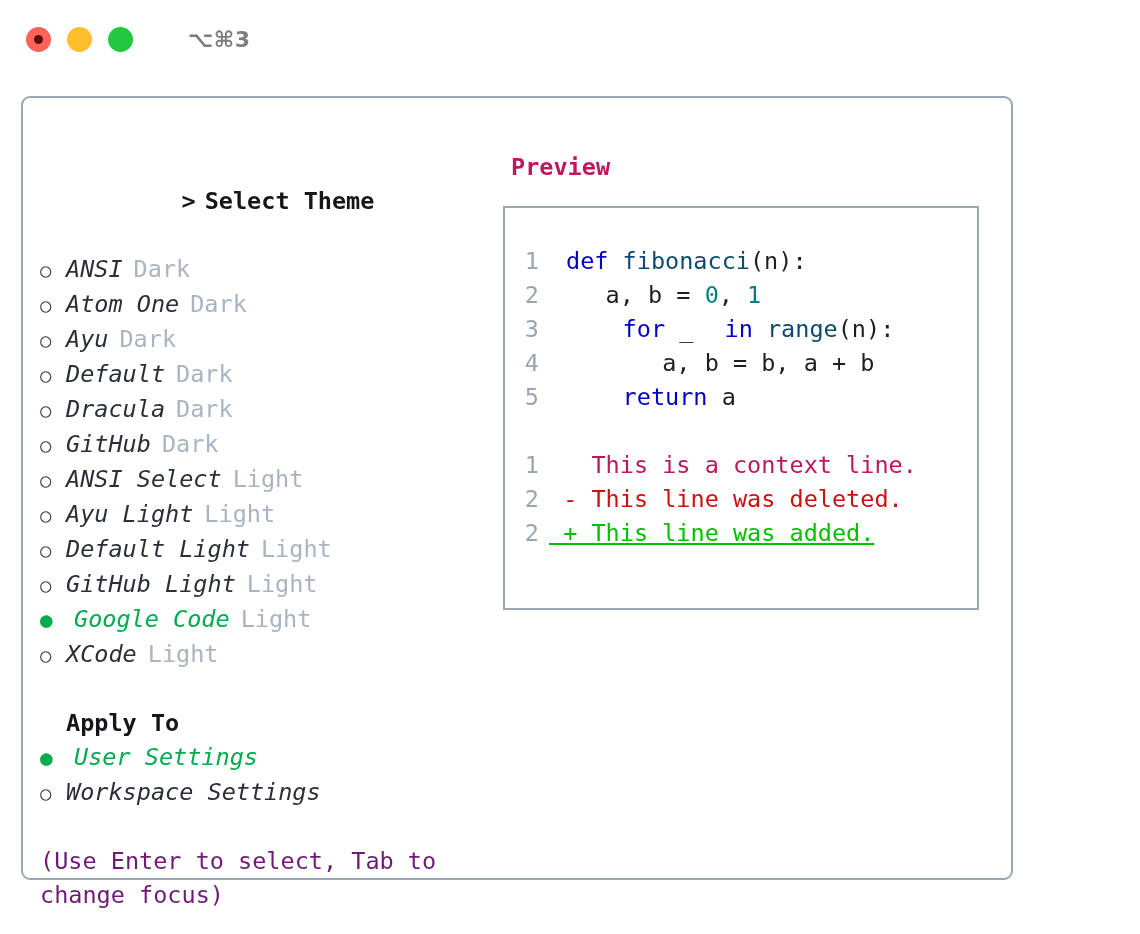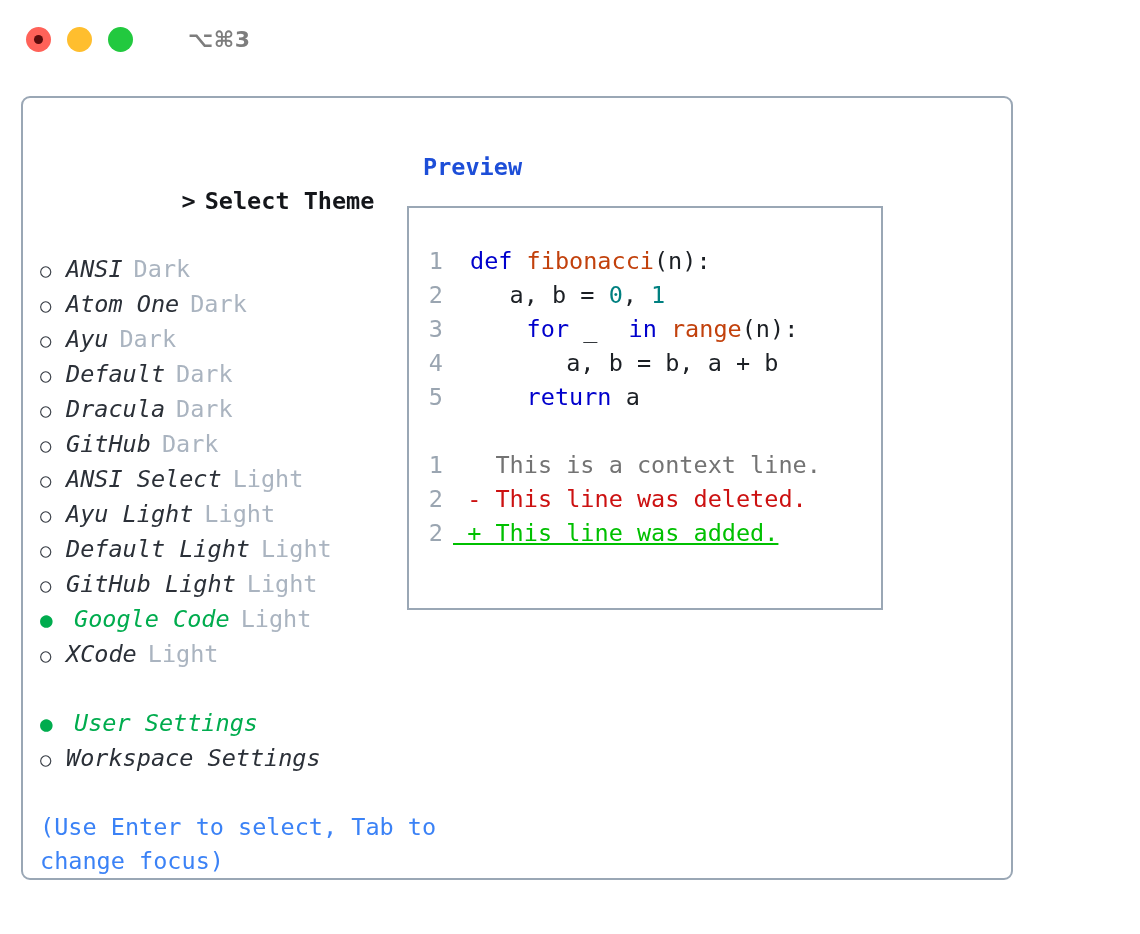--- a/index.html
+++ b/index.html
@@ -87,21 +87,21 @@
   #panel-body {
     position: absolute;
     left: 0; top: 0;
     width: 100%;
     height: 100%;
     display: flex;
   }
 
   
   #theme-column {
-    width: 384px;
+    width: 480px;
     padding: 52px 0 0 17px;
     box-sizing: border-box;
   }
 
   .section-heading {
     font-size: 23.5px;
     line-height: 34px;
     color: #14161a;
     font-weight: 700;
     white-space: pre;
@@ -153,38 +153,38 @@
     color: #14161a;
     font-weight: 700;
     padding-left: 26px;
     white-space: pre;
   }
 
   #hint-text {
     margin-top: 34px;
     font-size: 23.5px;
     line-height: 34px;
-    color: #3b82f6;
+    color: #701a75;
     width: 400px;
     white-space: pre-wrap;
     word-break: break-word;
   }
 
   
   #preview-column {
     flex: 1;
     padding: 52px 0 0 0;
     box-sizing: border-box;
   }
   #preview-heading {
     font-size: 23.5px;
     line-height: 34px;
-    color: #1d4ed8;
-    font-weight: 700;
-    margin-left: 16px;
+    color: #be185d;
+    font-weight: 700;
+    margin-left: 8px;
   }
   #preview-box {
     margin-top: 22px;
     width: 476px;
     height: 404px;
     border: 2px solid #9aa7b5;
     box-sizing: border-box;
     background: #ffffff;
     padding: 36px 0 0 0;
   }
@@ -199,28 +199,28 @@
     width: 44px;
     flex: 0 0 44px;
     text-align: right;
     color: #9aa5b1;
     padding-right: 10px;
     box-sizing: border-box;
   }
   .code-text { white-space: pre; }
 
   .tok-kw   { color: #0000cc; margin-left: 17px; }
-  .tok-fn   { color: #c2410c; }
+  .tok-fn   { color: #0c4a6e; }
   .tok-num  { color: #008080; }
   .tok-pl   { color: #1b1f24; }
   .tok-var  { color: #1b1f24; }
 
   .blank-gap { height: 34px; }
 
-  .diff-ctx { color: #737373; }
+  .diff-ctx { color: #be185d; }
   .diff-del { color: #cc1111; }
   .diff-add { color: #00c000; text-decoration: underline; }
 </style>
 </head>
 <body>
 
 <div id="app-window">
 
   <div id="titlebar">
     <div class="traffic-lights">
@@ -249,20 +249,21 @@
             <div class="opt-row"><span class="bullet">○</span><span class="opt-label">GitHub</span><span class="opt-tag">Dark</span></div>
             <div class="opt-row"><span class="bullet">○</span><span class="opt-label">ANSI Select</span><span class="opt-tag">Light</span></div>
             <div class="opt-row"><span class="bullet">○</span><span class="opt-label">Ayu Light</span><span class="opt-tag">Light</span></div>
             <div class="opt-row"><span class="bullet">○</span><span class="opt-label">Default Light</span><span class="opt-tag">Light</span></div>
             <div class="opt-row"><span class="bullet">○</span><span class="opt-label">GitHub Light</span><span class="opt-tag">Light</span></div>
             <div class="opt-row selected"><span class="bullet sel">●</span><span class="opt-label">Google Code</span><span class="opt-tag">Light</span></div>
             <div class="opt-row"><span class="bullet">○</span><span class="opt-label">XCode</span><span class="opt-tag">Light</span></div>
           </div>
 
         <div id="apply-block">
+          <div id="apply-heading">Apply To</div>
           <div id="apply-list">
               <div class="opt-row selected"><span class="bullet sel">●</span><span class="opt-label">User Settings</span></div>
               <div class="opt-row"><span class="bullet">○</span><span class="opt-label">Workspace Settings</span></div>
             </div>
         </div>
 
         <div id="hint-text">(Use Enter to select, Tab to change focus)</div>
       </div>
 
       <div id="preview-column">

